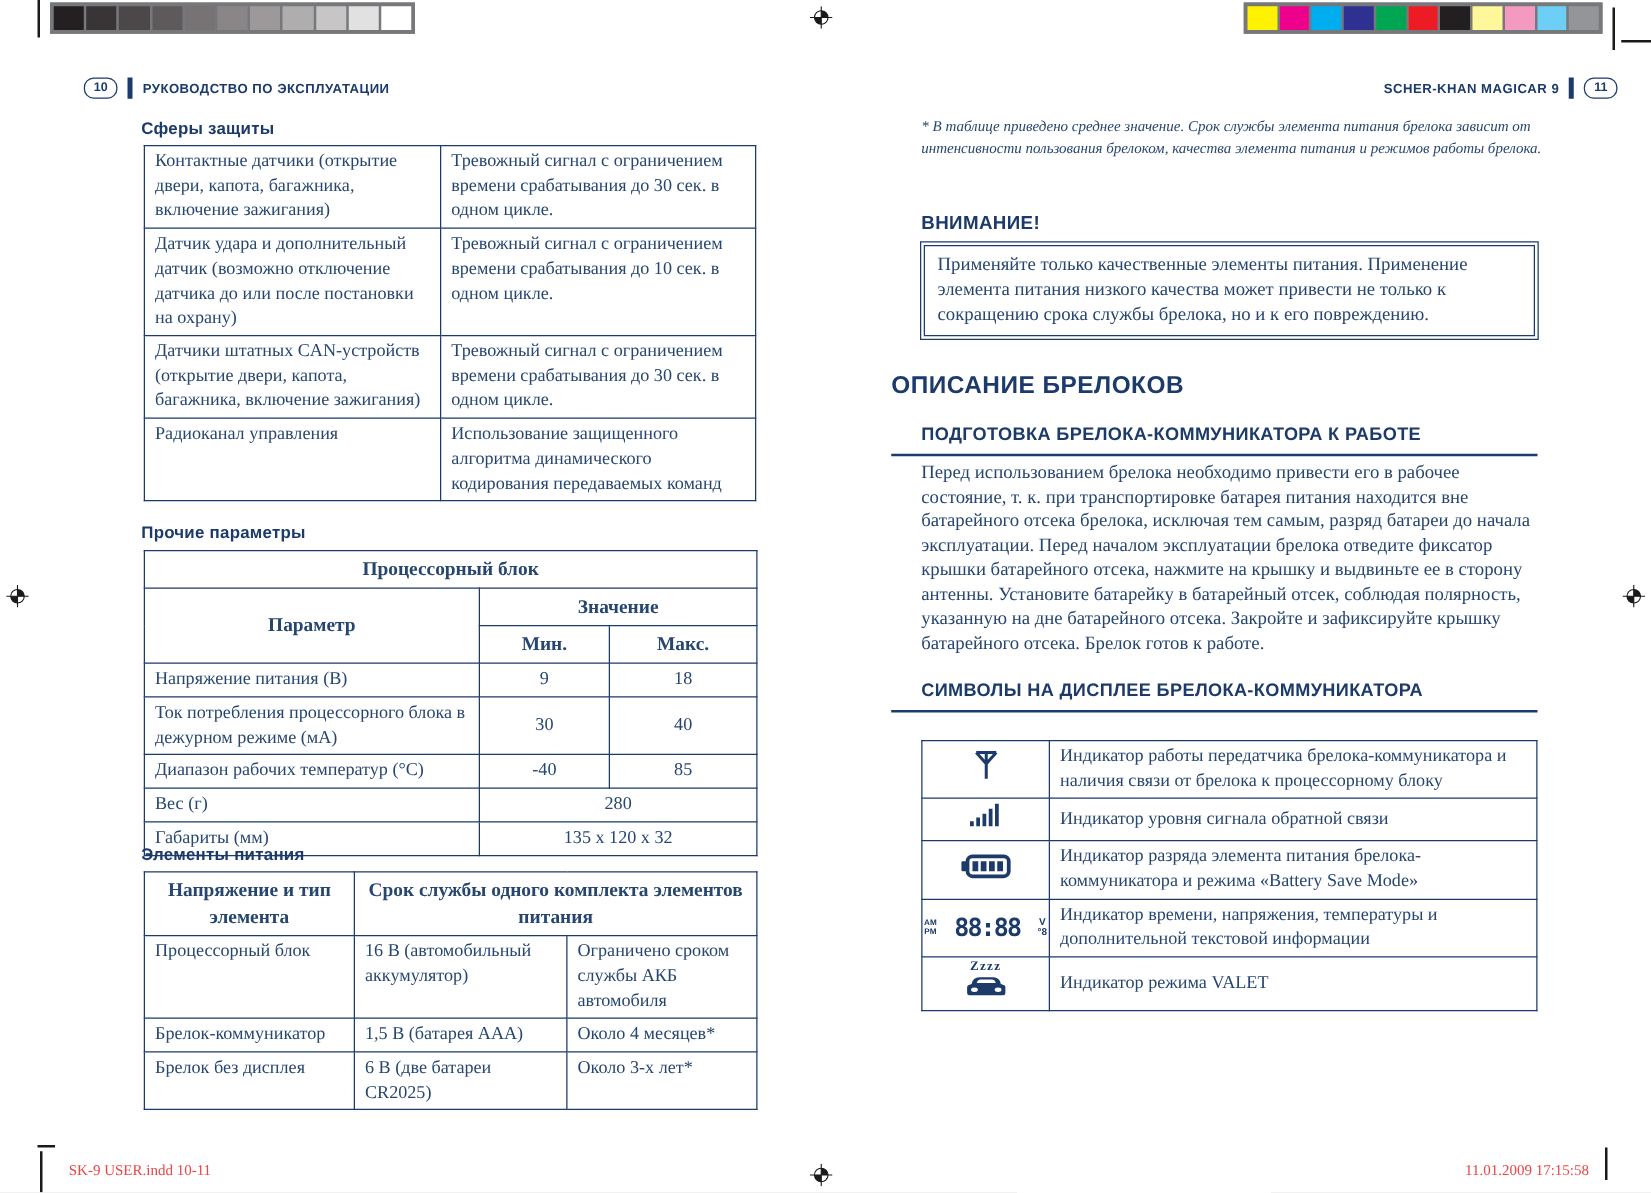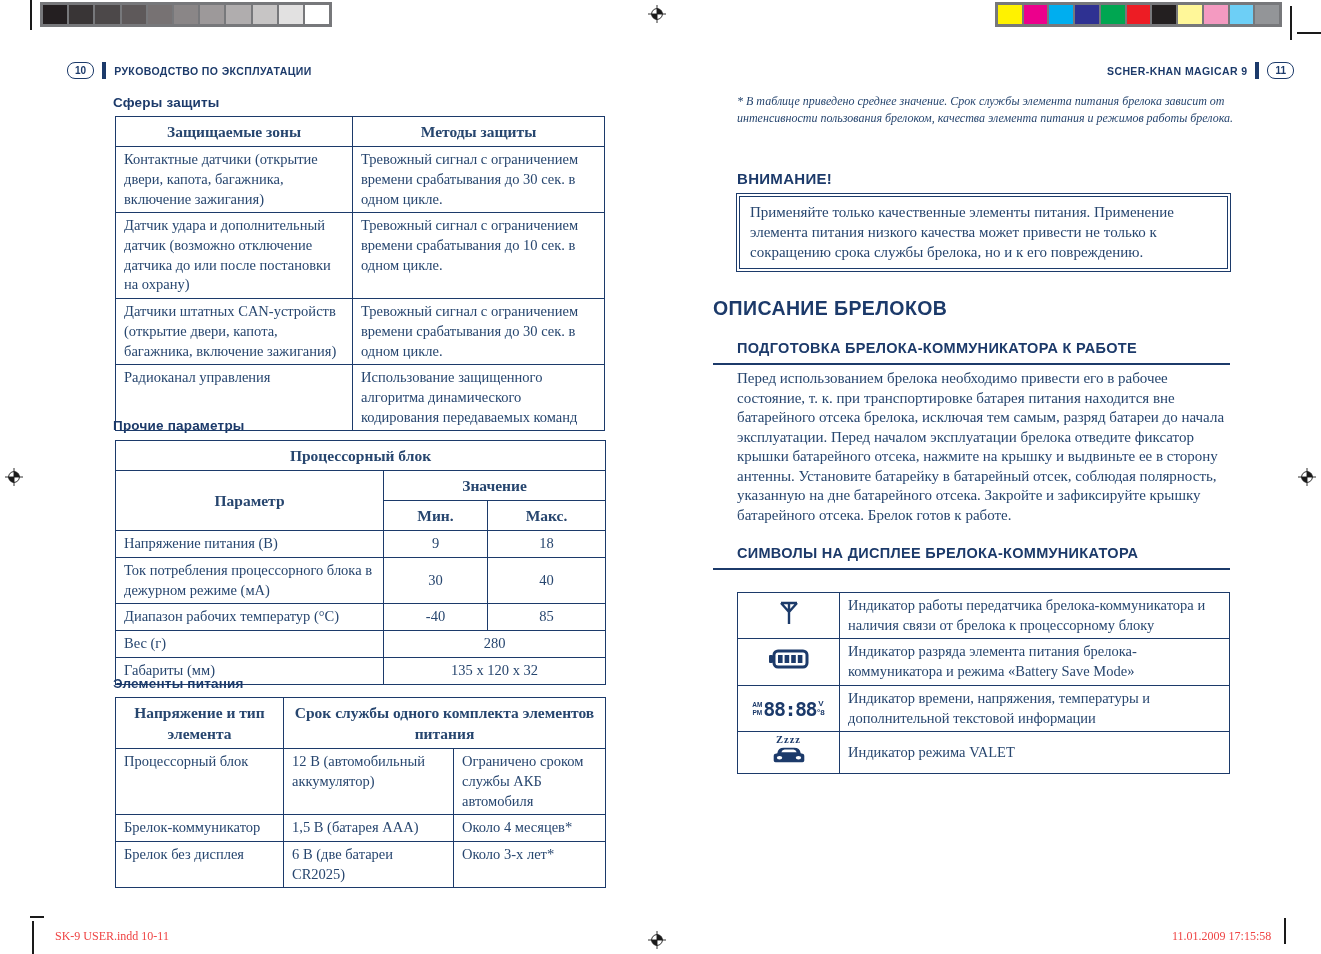--- a/index.html
+++ b/index.html
@@ -42,21 +42,21 @@
   .attnbox{border:1.3px solid #1c3a6a;outline:1.3px solid #1c3a6a;outline-offset:2px;
            padding:6px 10px;font-size:15px;line-height:1.32;box-sizing:border-box;}
 
   
   table.sym td{vertical-align:middle;}
   td.iconcell{text-align:center;}
 
   .footertext{font-size:12px;color:#ef4444;font-family:"Liberation Serif",serif;}
 
   
-  .clockicon{display:flex;align-items:center;justify-content:center;gap:1px;color:#1c3a6a;}
+  .clockicon{display:flex;align-items:center;justify-content:center;gap:14px;color:#1c3a6a;}
   .ampm{display:flex;flex-direction:column;font-family:"Liberation Sans",sans-serif;
         font-weight:700;font-size:6.5px;line-height:7.5px;}
   .digits{font-family:"DejaVu Sans Mono",monospace;font-weight:700;font-size:20px;
           letter-spacing:-1.5px;line-height:20px;}
   .vb{display:flex;flex-direction:column;font-family:"Liberation Sans",sans-serif;
       font-weight:700;font-size:8px;line-height:8.5px;}
   .zzz{font-family:Liberation Serif, serif;font-weight:700;font-size:10.5px;
        letter-spacing:1px;color:#1c3a6a;line-height:10px;margin-bottom:1px;}
 </style>
 </head>
@@ -140,24 +140,20 @@
   </div>
 
   <div class="abs h-table" style="left:113px;top:95px;">Сферы защиты</div>
 
   <table class="doc abs" style="left:115px;top:116px;width:489px;">
     <colgroup>
         <col style="width:237px">
         <col style="width:252px">
       </colgroup>
     <tbody>
-        <tr>
-      <th>Защищаемые зоны</th>
-      <th>Методы защиты</th>
-    </tr>
     <tr>
       <td>Контактные датчики (открытие двери, капота, багажника, включение зажигания)</td>
       <td>Тревожный сигнал с ограничением времени срабатывания до 30 сек. в одном цикле.</td>
     </tr>
     <tr>
       <td>Датчик удара и дополнительный датчик (возможно отключение датчика до или после постановки на охрану)</td>
       <td>Тревожный сигнал с ограничением времени срабатывания до 10 сек. в одном цикле.</td>
     </tr>
     <tr>
       <td>Датчики штатных CAN-устройств (открытие двери, капота, багажника, включение зажигания)</td>
@@ -224,21 +220,21 @@
         <col style="width:170px">
         <col style="width:152px">
       </colgroup>
     <tbody>
         <tr>
       <th>Напряжение и тип элемента</th>
       <th colspan="2">Срок службы одного комплекта элементов питания</th>
     </tr>
     <tr>
       <td>Процессорный блок</td>
-      <td>12 В (автомобильный аккумулятор)</td>
+      <td>16 В (автомобильный аккумулятор)</td>
       <td>Ограничено сроком службы АКБ автомобиля</td>
     </tr>
     <tr>
       <td>Брелок-коммуникатор</td>
       <td>1,5 В (батарея ААА)</td>
       <td>Около 4 месяцев*</td>
     </tr>
     <tr>
       <td>Брелок без дисплея</td>
       <td>6 В (две батареи CR2025)</td>
@@ -267,20 +263,32 @@
         <col style="width:390px">
       </colgroup>
     <tbody>
         <tr style="height:42px;margin-top:47px;">
       <td class="iconcell">
         <svg width="22" height="26" viewBox="0 0 22 26">
               <path d="M3 3 H19 M3 3 L11 12 M19 3 L11 12 M11 3 V24" stroke="#1c3a6a" stroke-width="2.4" fill="none"></path>
             </svg>
       </td>
       <td>Индикатор работы передатчика брелока-коммуникатора и наличия связи от брелока к процессорному блоку</td>
+    </tr>
+    <tr style="height:33px;">
+      <td class="iconcell">
+        <svg width="28" height="20" viewBox="0 0 28 20">
+          <rect x="1" y="15" width="3" height="4" fill="#1c3a6a"></rect>
+          <rect x="6" y="12" width="3" height="7" fill="#1c3a6a"></rect>
+          <rect x="11" y="9" width="3" height="10" fill="#1c3a6a"></rect>
+          <rect x="16" y="5" width="3" height="14" fill="#1c3a6a"></rect>
+          <rect x="21" y="1" width="3" height="18" fill="#1c3a6a"></rect>
+        </svg>
+      </td>
+      <td>Индикатор уровня сигнала обратной связи</td>
     </tr>
     <tr style="height:43px;">
       <td class="iconcell">
         <svg width="40" height="22" viewBox="0 0 40 22">
           <rect x="5" y="3" width="33" height="16" rx="4" fill="none" stroke="#1c3a6a" stroke-width="3"></rect>
           <rect x="0" y="7" width="4" height="8" rx="1" fill="#1c3a6a"></rect>
           <rect x="9" y="7" width="4.6" height="8" fill="#1c3a6a"></rect>
           <rect x="15.6" y="7" width="4.6" height="8" fill="#1c3a6a"></rect>
           <rect x="22.2" y="7" width="4.6" height="8" fill="#1c3a6a"></rect>
           <rect x="28.8" y="7" width="4.6" height="8" fill="#1c3a6a"></rect>

